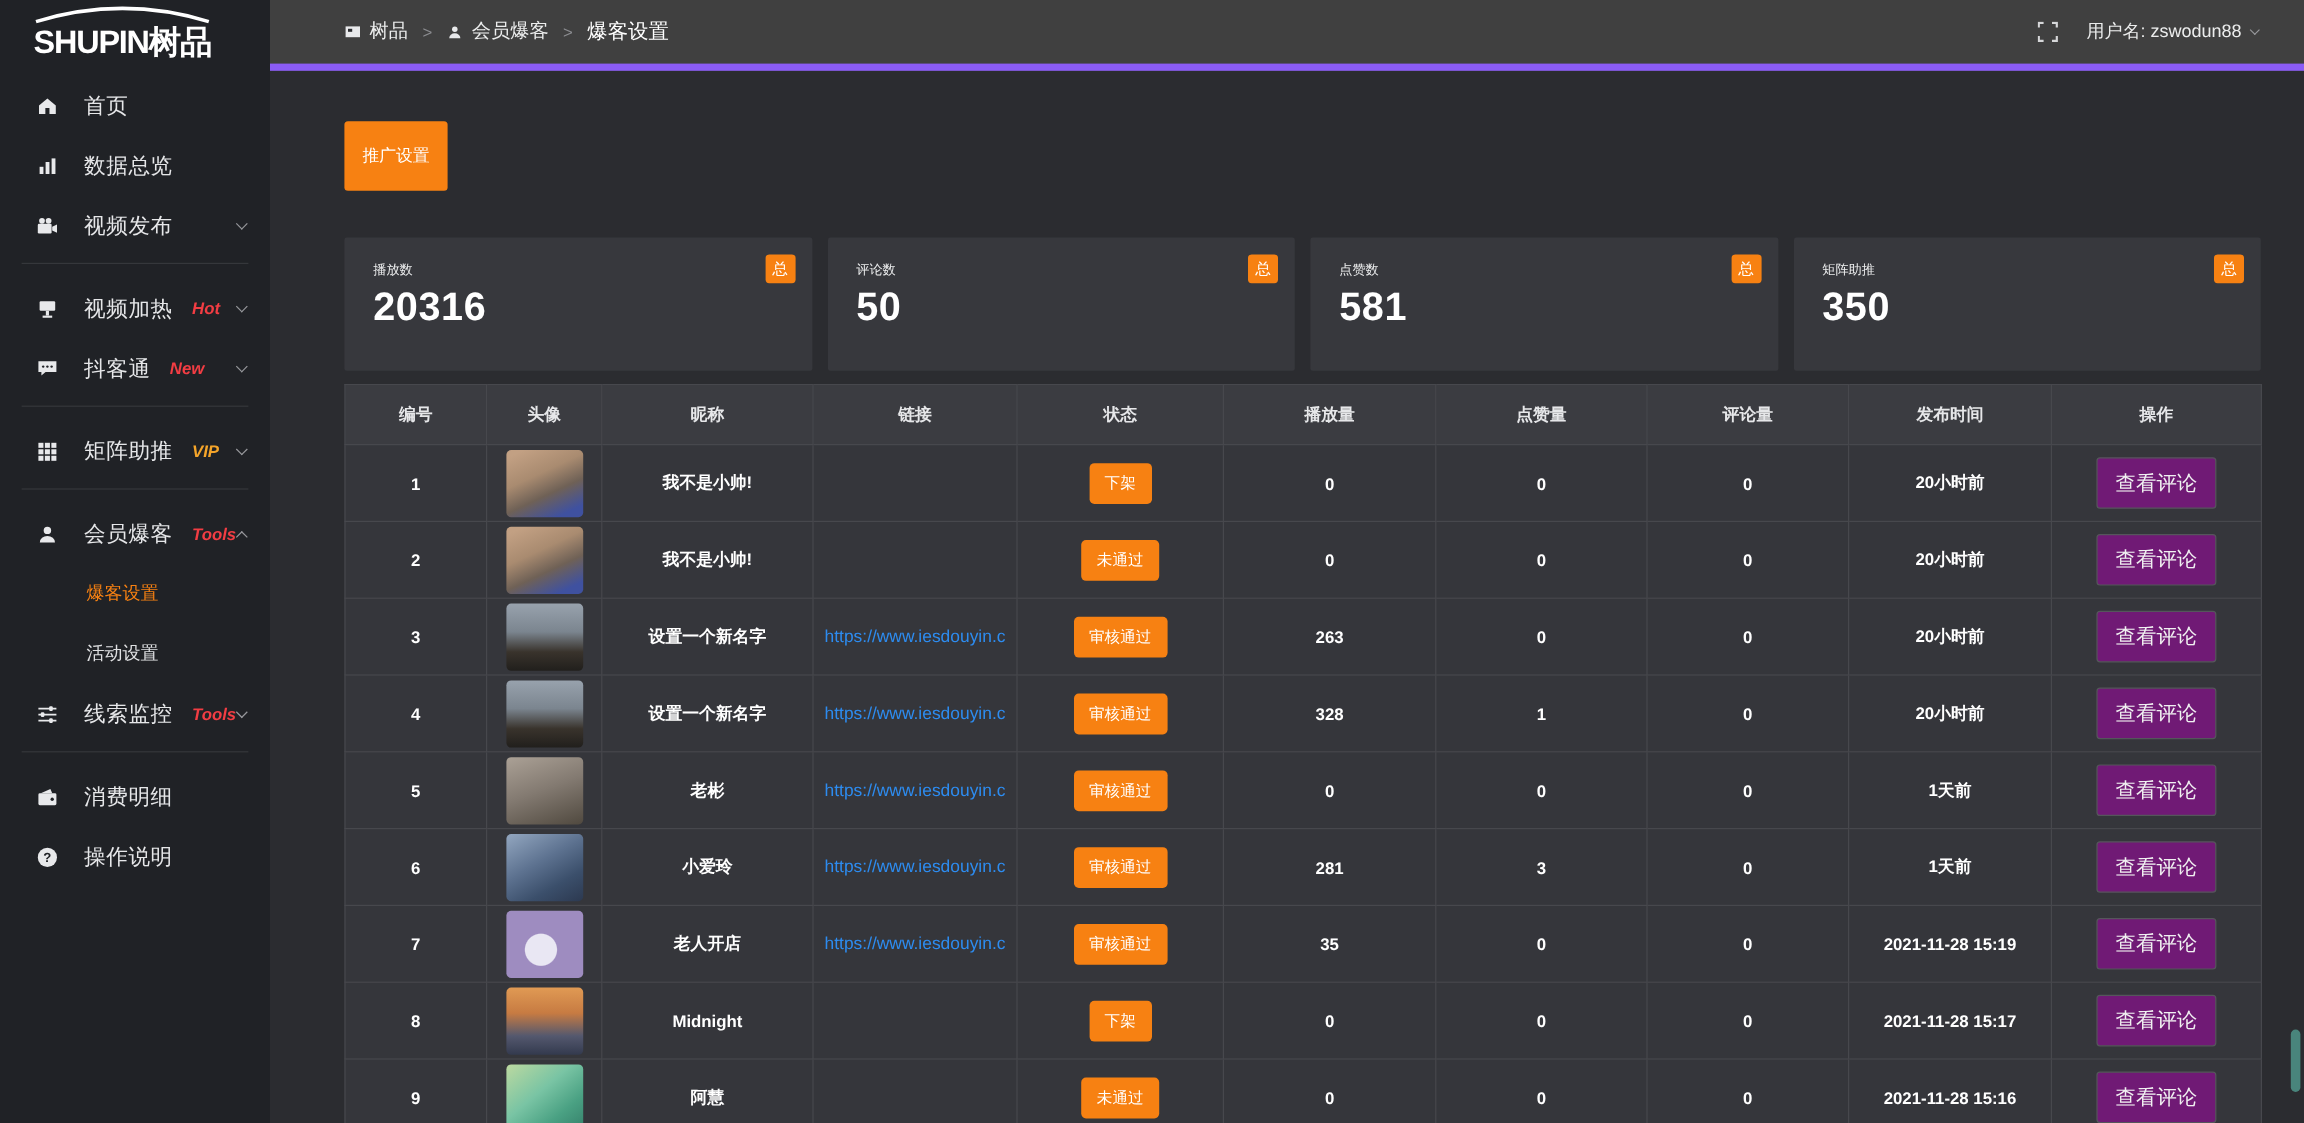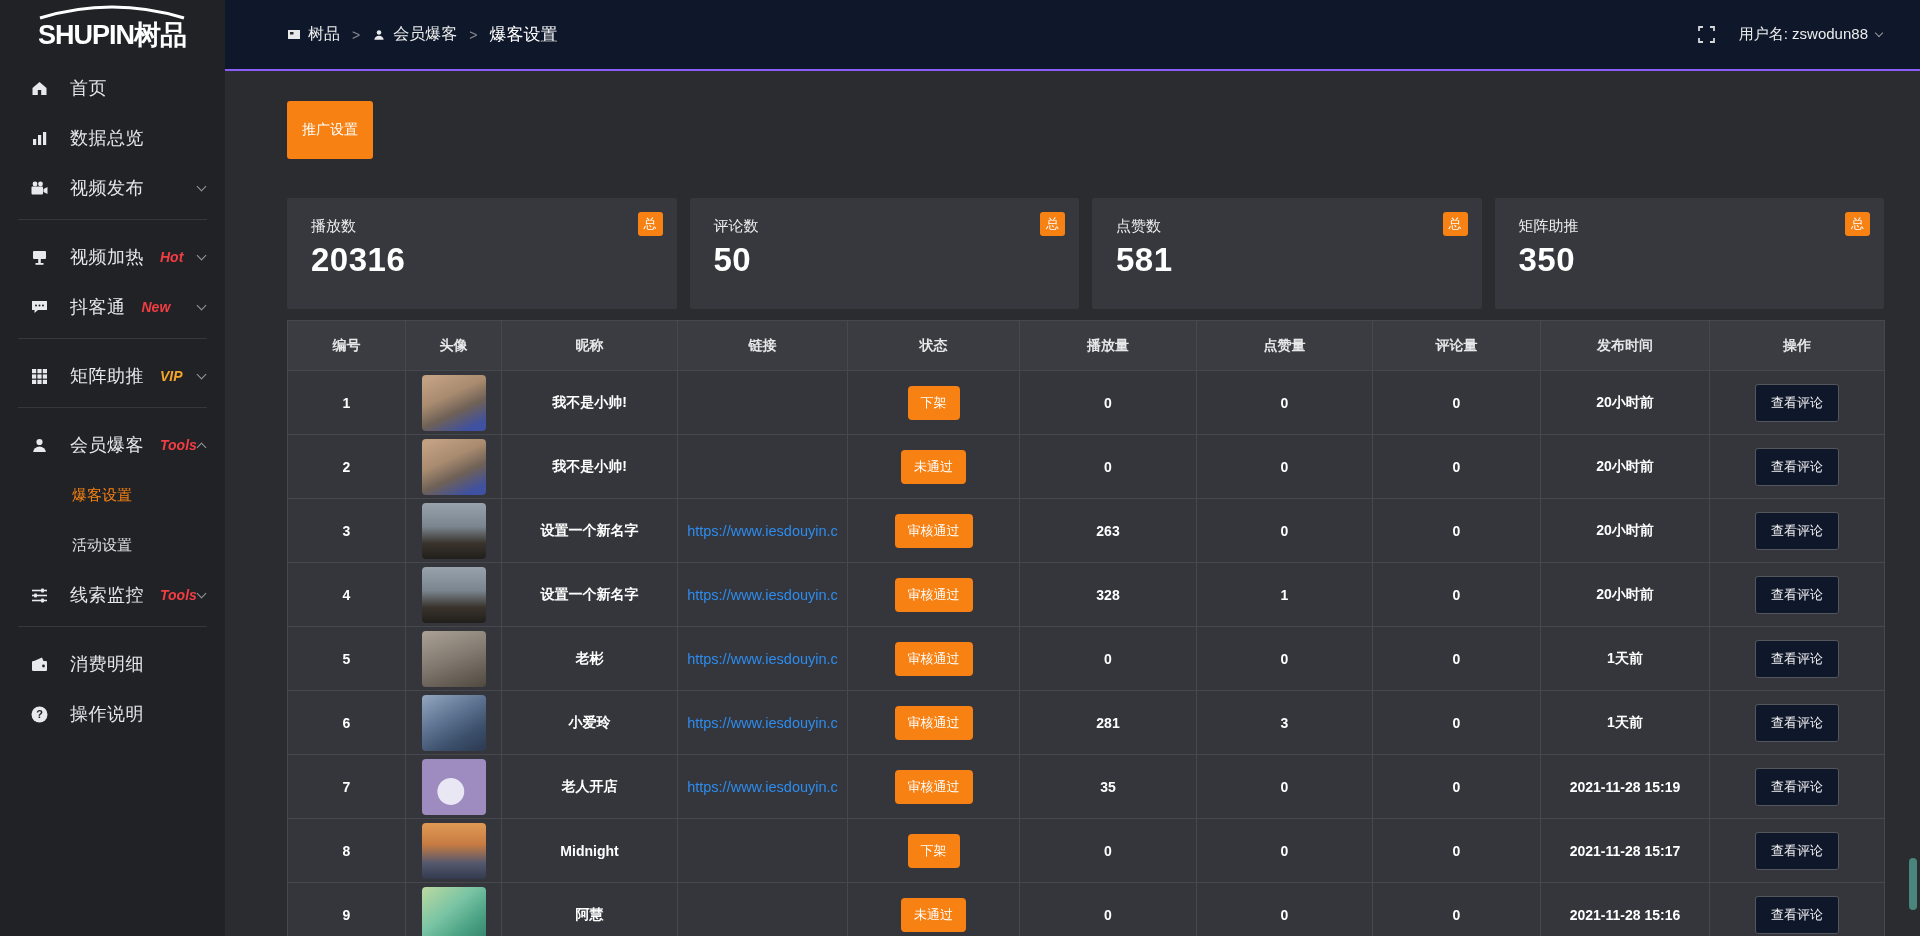--- a/index.html
+++ b/index.html
@@ -1,54 +1,54 @@
 <!DOCTYPE html>
 <html><head>
 <meta charset="utf-8">
 <style>
   * { margin:0; padding:0; box-sizing:border-box; }
   html,body { width:1920px; height:936px; overflow:hidden; background:#2b2c30;
     font-family:"Liberation Sans","DejaVu Sans",sans-serif; color:#fff; }
 
   
   .sidebar { position:absolute; left:0; top:0; width:225px; height:936px; background:#202226; z-index:5; }
-  .logo { height:58px; display:flex; align-items:center; justify-content:center; }
+  .logo { height:58px; display:flex; align-items:center; }
   .menu { margin-top:5px; }
   .s-item { display:flex; align-items:center; height:50px; padding:0 20px 0 30px; cursor:pointer; }
   .s-label { margin-left:21px; font-size:18px; color:#e6e7e9; letter-spacing:.5px; }
   .tag { margin-left:16px; font-size:14px; font-weight:bold; font-style:italic; color:#f23d43; }
   .tag.vip { color:#f5a52a; }
   .chev { display:inline-block; width:7px; height:7px; border:solid #97989c; border-width:0 1.5px 1.5px 0; transform:rotate(45deg); }
   .s-item .chev { margin-left:auto; margin-top:-3px; }
   .s-item .chev.up { transform:rotate(-135deg); margin-top:4px; }
   .s-sub { height:50px; line-height:50px; padding-left:72px; font-size:15px; color:#dfe0e2; cursor:pointer; }
   .s-sub.active { color:#f78112; }
   .s-divider { height:1px; background:#35373b; margin:6px 18px 12px 18px; }
   .ic { width:19px; height:19px; flex:none; }
 
   
-  .topbar { position:absolute; left:225px; top:0; width:1695px; height:71px; background:#0f172a;
-    border-bottom:2px solid #8b5cf6; display:flex; align-items:center; padding:0 38px 0 62px; }
+  .topbar { position:absolute; left:225px; top:0; width:1695px; height:59px; background:#404040;
+    border-bottom:6px solid #8b5cf6; display:flex; align-items:center; padding:0 38px 0 62px; }
   .crumbs { display:flex; align-items:center; gap:12px; }
   .crumb { display:flex; align-items:center; gap:7px; font-size:16px; color:#eceded; cursor:pointer; }
   .crumb.current { font-size:17px; color:#fff; }
   .sep { color:#8b8c90; font-size:14px; }
   .tb-right { margin-left:auto; display:flex; align-items:center; gap:24px; }
   .user { display:flex; align-items:center; gap:8px; font-size:15px; color:#eceded; cursor:pointer; }
   .user .chev { width:6px; height:6px; margin-top:-3px; }
 
   
   .content { position:absolute; left:225px; top:59px; width:1695px; padding:0 36px 0 62px; }
   .promo-btn { display:inline-block; margin-top:42px; background:#f78112; color:#fff; border:none;
     font-size:14px; padding:20px 15px; border-radius:3px; cursor:pointer;
     font-family:"Liberation Sans","DejaVu Sans",sans-serif; }
 
   .cards { display:flex; gap:13px; margin-top:39px; }
   .card { position:relative; flex:1; height:111px; background:#37383d; border-radius:2px; padding:19px 24px 0 24px; }
-  .card-label { font-size:15px; color:#ecedee; }
+  .card-label { font-size:11px; color:#ecedee; }
   .card-value { font-size:33px; font-weight:bold; margin-top:5px; letter-spacing:.5px; }
   .total-badge { position:absolute; top:14px; right:14px; background:#f78112; color:#fff;
     font-size:13px; padding:3px 6px; border-radius:3px; }
 
   table { margin-top:11px; width:1597px; border-collapse:collapse; table-layout:fixed; background:#35363b; }
   th { height:50px; background:#3b3c41; font-size:14px; font-weight:600; color:#e6e7e9; }
   td { height:64px; text-align:center; font-size:14px; font-weight:bold; color:#fff; overflow:hidden; }
   th, td { border:1px solid #47484d; }
   .avatar { width:64px; height:56px; border-radius:4px; margin:0 auto; }
   .av1,.av2 { background:linear-gradient(155deg,#c2a083 8%,#a98b70 38%,#6f6156 62%,#3f51a0 88%); }
@@ -56,22 +56,22 @@
   .av5 { background:linear-gradient(160deg,#aba196 0%,#837a71 48%,#50493f 100%); }
   .av6 { background:linear-gradient(150deg,#93a7c0 0%,#5d7290 42%,#3b4f6b 72%,#2c3950 100%); }
   .av7 { background:radial-gradient(circle at 45% 58%, #e9e7f3 0 27%, #9e8cc0 29%); }
   .av8 { background:linear-gradient(180deg,#e09a54 0%,#c77b42 38%,#54586e 72%,#333a4e 100%); }
   .av9 { background:linear-gradient(140deg,#bcd9a0 0%,#79c4a4 42%,#4aa183 72%,#35806a 100%); }
   .av10 { background:linear-gradient(180deg,#3a4a4e,#2c3a3e); }
   .link { display:block; padding:0 4px; color:#2d8cf0; font-weight:normal; font-size:14.5px;
     white-space:nowrap; overflow:hidden; text-decoration:none; text-align:center; }
   .badge { display:inline-block; background:#f78112; color:#fff; font-weight:normal;
     font-size:13px; padding:8px 13px; border-radius:4px; cursor:pointer; }
-  .act-btn { background:#0f172a; border:1px solid #55565b; border-radius:3px; color:#f0f0f1;
-    font-size:13px; padding:9px 15px; cursor:pointer;
+  .act-btn { background:#701a75; border:1px solid #55565b; border-radius:3px; color:#f0f0f1;
+    font-size:17px; padding:9px 15px; cursor:pointer;
     font-family:"Liberation Sans","DejaVu Sans",sans-serif;text-align:right; }
 
   .scroll-thumb { position:absolute; right:3px; top:858px; width:8px; height:52px;
     background:#49857c; border-radius:4px; }
 </style>
 </head>
 <body>
 
 <nav class="sidebar">
   <div class="logo">

